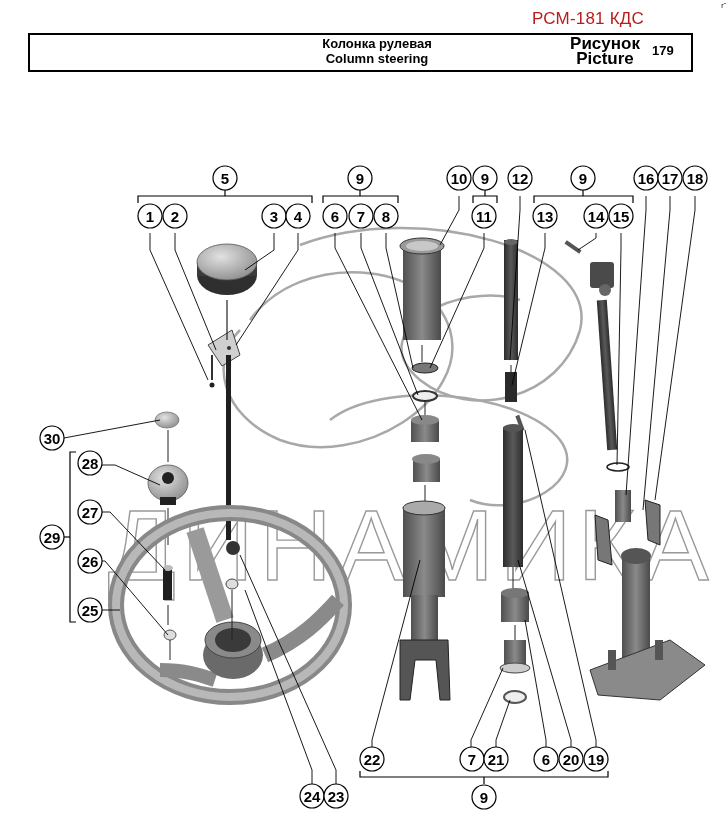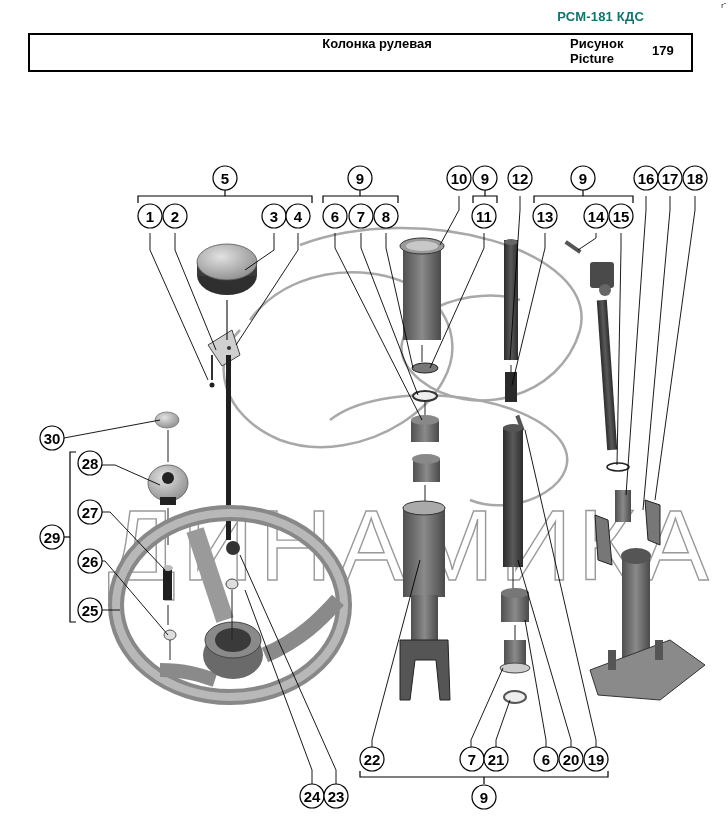--- a/index.html
+++ b/index.html
@@ -1,46 +1,47 @@
 <!DOCTYPE html>
 <html><head>
 <meta charset="utf-8">
 <style>
   html, body { margin: 0; padding: 0; background: #ffffff; }
   body { width: 728px; height: 836px; position: relative; overflow: hidden;
          font-family: "Liberation Sans", sans-serif; }
-  .code { position: absolute; right: 84px; top: 9px; font-size: 13px; font-weight: bold;
-          color: #0f766e; letter-spacing: 0.2px; font-family: "Liberation Sans Narrow","Liberation Sans", sans-serif; }
+  .code { position: absolute; right: 84px; top: 9px; font-size: 17px; font-weight: normal;
+          color: #b91c1c; letter-spacing: 0.2px; font-family: "Liberation Sans Narrow","Liberation Sans", sans-serif; }
   .corner-mark { position: absolute; right: 2px; top: 2px; font-size: 7px; color: #000; }
   .header-box { position: absolute; left: 28px; top: 33px; width: 665px; height: 39px;
                 border: 2px solid #000; box-sizing: border-box; }
   .title-block { position: absolute; left: 262px; top: 1px; width: 170px; text-align: center;
                  font-size: 13px; font-weight: bold; line-height: 15px; }
-  .pic-block { position: absolute; left: 540px; top: 1px; width: 70px; text-align: left;
-               font-size: 13px; font-weight: bold; line-height: 15px; }
+  .pic-block { position: absolute; left: 540px; top: 1px; width: 70px; text-align: center;
+               font-size: 17px; font-weight: bold; line-height: 15px; }
   .pic-num { position: absolute; left: 622px; top: 8px; font-size: 13px; font-weight: bold; }
   svg.diagram { position: absolute; left: 0; top: 0; }
   .callout circle { fill: #fff; stroke: #000; stroke-width: 1.2; }
   .callout text { font-family: "Liberation Sans", sans-serif; font-weight: bold; font-size: 15px;
                   text-anchor: middle; dominant-baseline: central; fill: #000; }
   .leader { stroke: #000; stroke-width: 0.9; fill: none; }
   .bracket { stroke: #000; stroke-width: 1.2; fill: none; }
   .watermark { font-family: "Liberation Sans", sans-serif; font-size: 100px; fill: none;
                stroke: #9a9a9a; stroke-width: 1.4; letter-spacing: 6px; }
   .swirl { fill: none; stroke: #a8a8a8; stroke-width: 2.5; }
 </style>
 </head>
 <body>
 
 <div class="corner-mark">r˜</div>
 <div class="code">РСМ-181 КДС</div>
 
 <div class="header-box">
   <div class="title-block">
     <div>Колонка рулевая</div>
+    <div>Column steering</div>
   </div>
   <div class="pic-block">
     <div>Рисунок</div>
     <div>Picture</div>
   </div>
   <div class="pic-num">179</div>
 </div>
 
 <svg class="diagram" width="728" height="836" viewBox="0 0 728 836">
   <defs>

